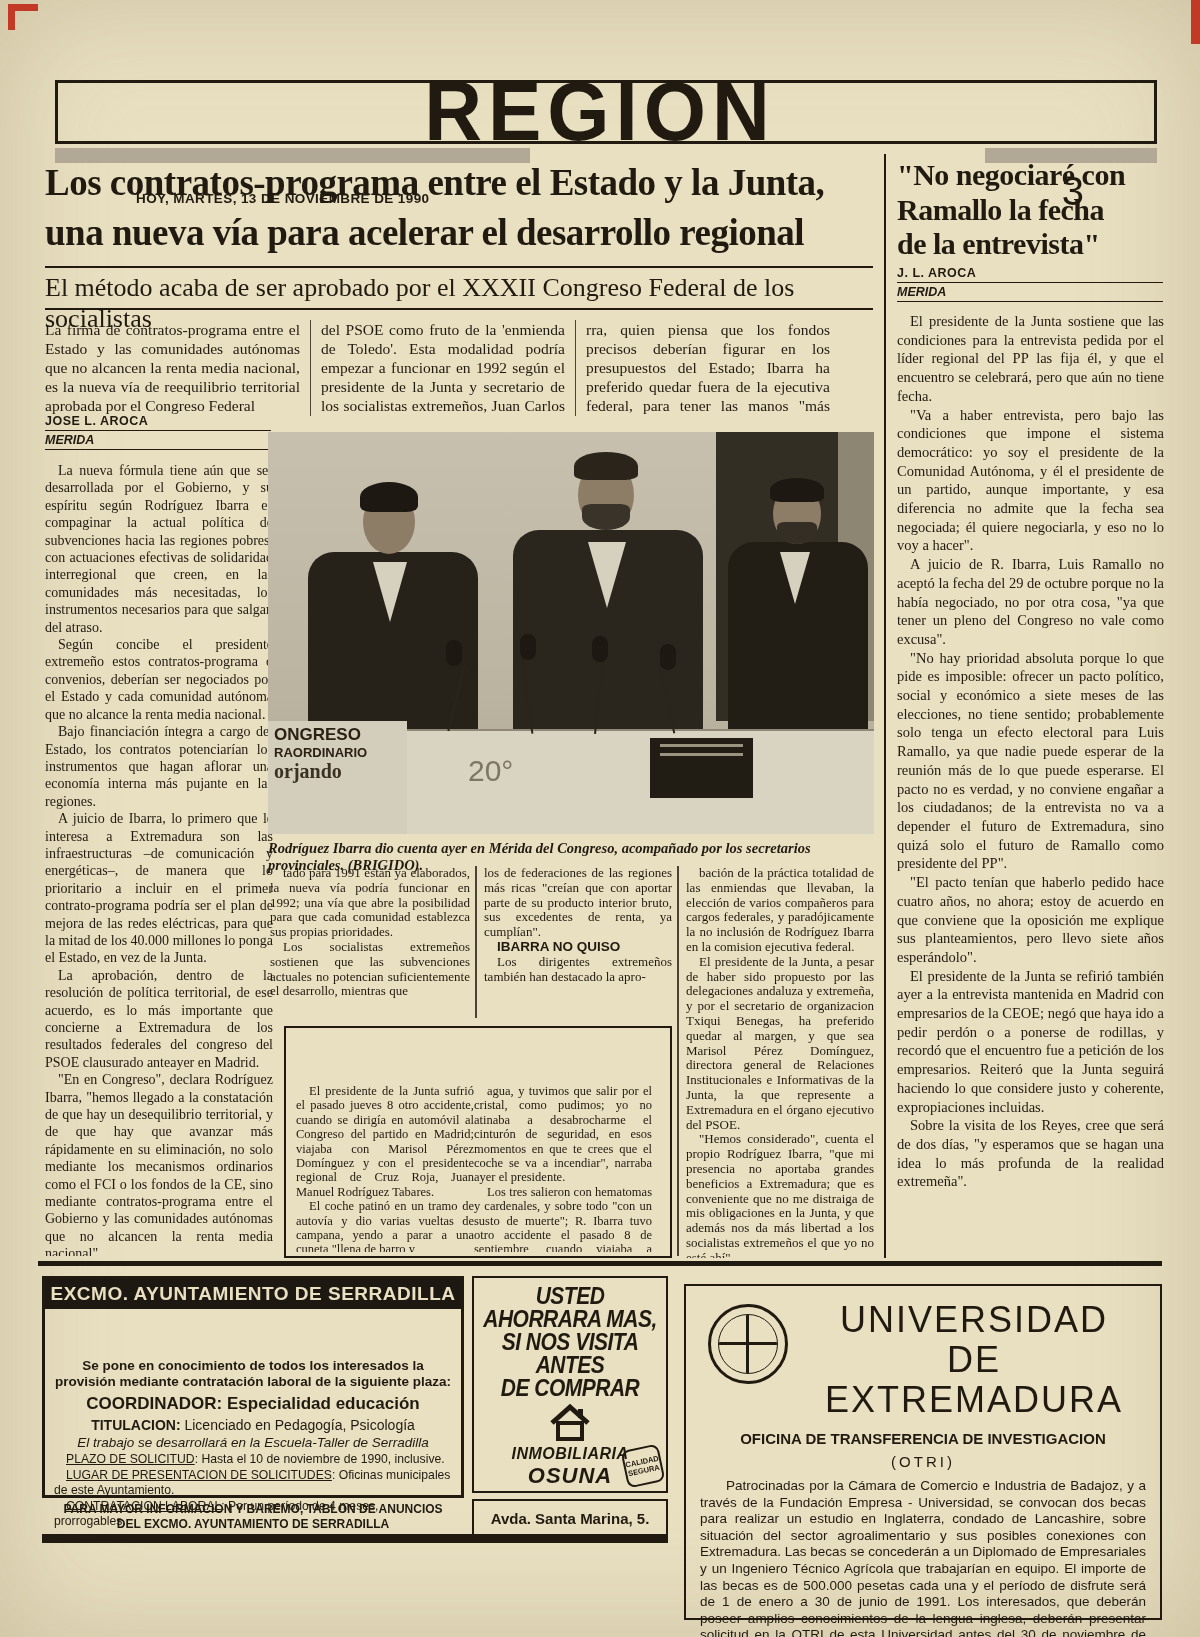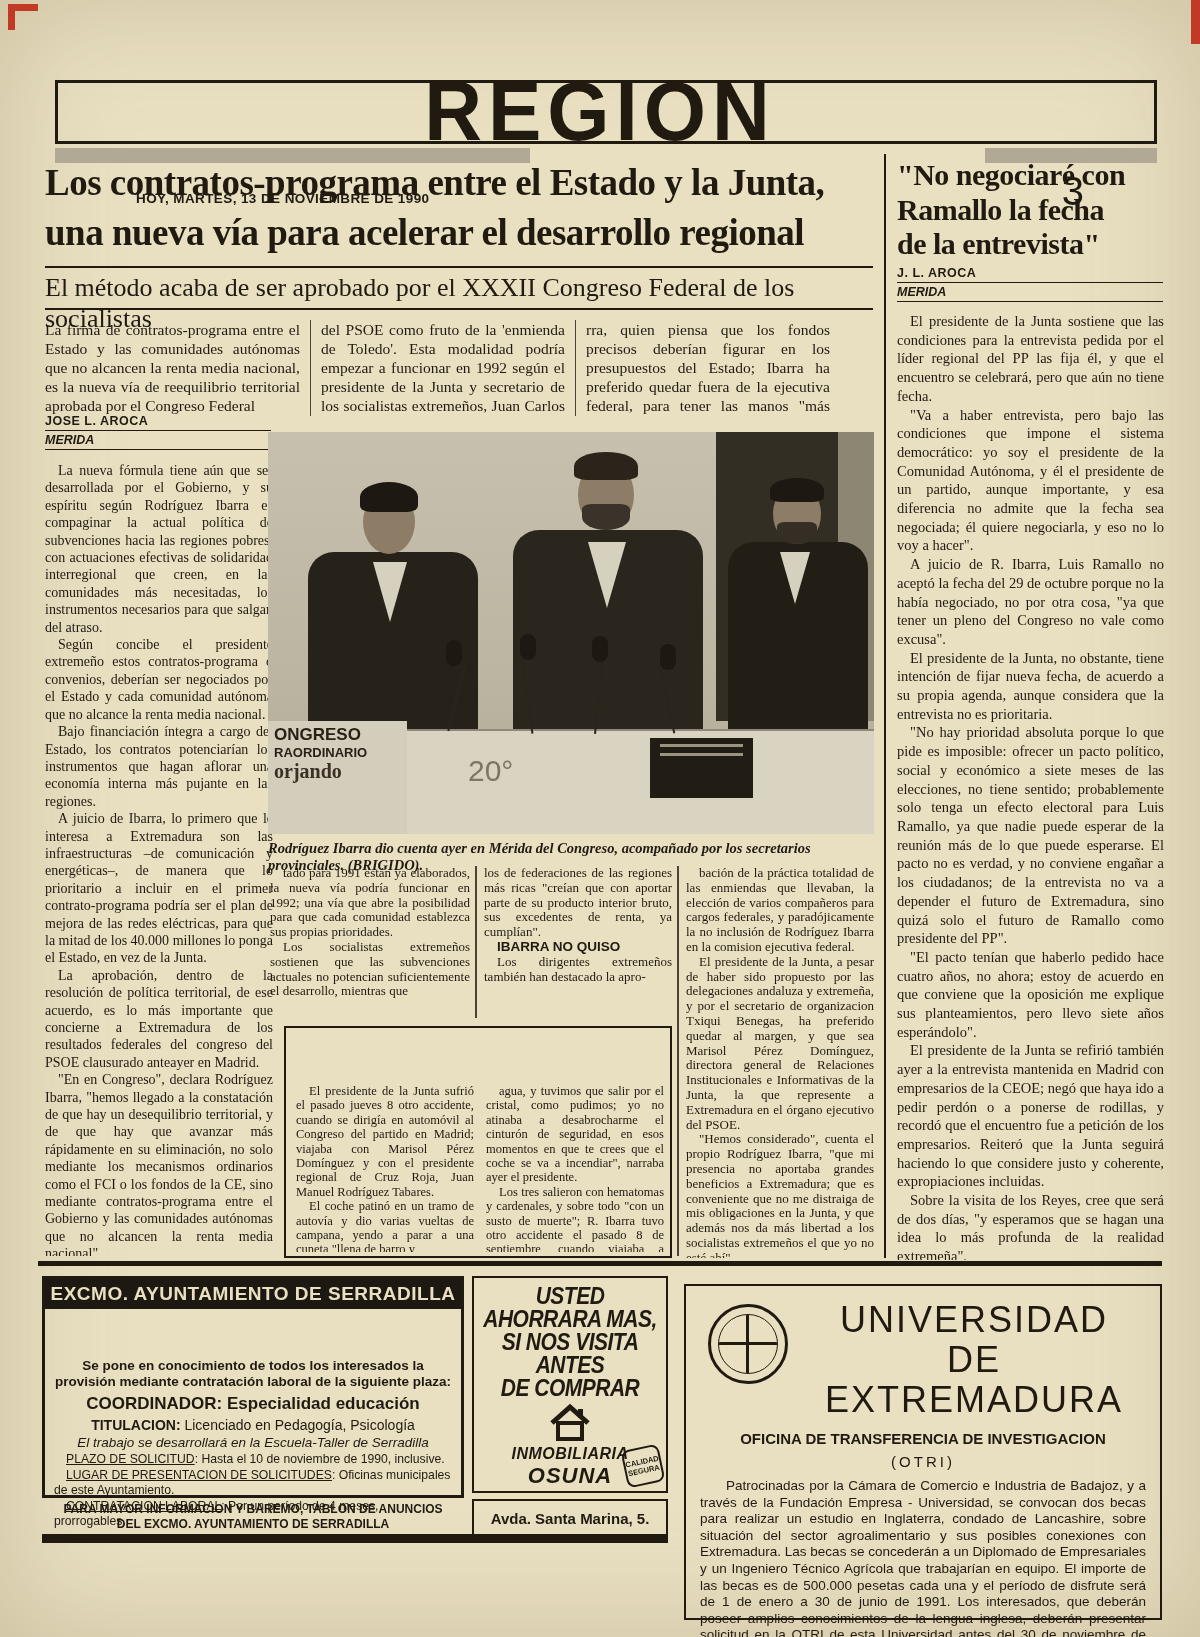--- a/index.html
+++ b/index.html
@@ -71,21 +71,21 @@
 
   
   .midcol{position:absolute;top:866px;font-size:13px;line-height:14.8px;}
   .vr{position:absolute;width:1.5px;background:#4a4336;}
   .crosshead{font-family:"Liberation Sans",sans-serif;font-weight:bold;font-size:13.5px;
              margin:9px 0 8px;text-indent:0;}
 
   
   .accident{position:absolute;left:284px;top:1026px;width:388px;height:232px;border:2.5px solid #201a10;}
   .accident h2{margin:8px 6px 4px;text-align:center;font-size:25px;letter-spacing:-.5px;}
-  .acc-cols{position:absolute;left:10px;top:56px;width:368px;height:168px;display:flex;gap:12px;overflow:hidden;}
+  .acc-cols{position:absolute;left:10px;top:56px;width:368px;height:168px;display:flex;overflow:hidden;}
   .acc-col{width:178px;font-size:12.5px;line-height:14.4px;}
 
   
   .sidebar-rule{left:884px;top:154px;width:1.5px;height:1104px;}
   .sb-headline{position:absolute;left:897px;top:158px;width:268px;font-weight:bold;
                font-size:30px;line-height:1.15;letter-spacing:-.5px;}
   .sb-byline{position:absolute;left:897px;top:266px;width:266px;}
   .sb-body{position:absolute;left:897px;top:312px;width:267px;height:948px;font-size:14.5px;line-height:18.7px;}
 
   
@@ -261,21 +261,20 @@
     <div data-interactable="false">de la entrevista"</div>
   </div>
   <div class="byline sb-byline" data-interactable="false">
     <div class="name" data-interactable="false">J. L. AROCA</div>
     <div class="place" data-interactable="false">MERIDA</div>
   </div>
   <div class="sb-body news" data-interactable="false">
       <p data-interactable="false">El presidente de la Junta sostiene que las condiciones para la entrevista pedida por el líder regional del PP las fija él, y que el encuentro se celebrará, pero que aún no tiene fecha.</p>
       <p data-interactable="false">"Va a haber entrevista, pero bajo las condiciones que impone el sistema democrático: yo soy el presidente de la Comunidad Autónoma, y él el presidente de un partido, aunque importante, y esa diferencia no admite que la fecha sea negociada; él quiere negociarla, y eso no lo voy a hacer".</p>
       <p data-interactable="false">A juicio de R. Ibarra, Luis Ramallo no aceptó la fecha del 29 de octubre porque no la había negociado, no por otra cosa, "ya que tener un pleno del Congreso no vale como excusa".</p>
-      <p data-interactable="false">El presidente de la Junta, no obstante, tiene intención de fijar nueva fecha, de acuerdo a su propia agenda, aunque considera que la entrevista no es prioritaria.</p>
       <p data-interactable="false">"No hay prioridad absoluta porque lo que pide es imposible: ofrecer un pacto político, social y económico a siete meses de las elecciones, no tiene sentido; probablemente solo tenga un efecto electoral para Luis Ramallo, ya que nadie puede esperar de la reunión más de lo que puede esperarse. El pacto no es verdad, y no conviene engañar a los ciudadanos; de la entrevista no va a depender el futuro de Extremadura, sino quizá solo el futuro de Ramallo como presidente del PP".</p>
       <p data-interactable="false">"El pacto tenían que haberlo pedido hace cuatro años, no ahora; estoy de acuerdo en que conviene que la oposición me explique sus planteamientos, pero llevo siete años esperándolo".</p>
       <p data-interactable="false">El presidente de la Junta se refirió también ayer a la entrevista mantenida en Madrid con empresarios de la CEOE; negó que haya ido a pedir perdón o a ponerse de rodillas, y recordó que el encuentro fue a petición de los empresarios. Reiteró que la Junta seguirá haciendo lo que considere justo y coherente, expropiaciones incluidas.</p>
       <p data-interactable="false">Sobre la visita de los Reyes, cree que será de dos días, "y esperamos que se hagan una idea lo más profunda de la realidad extremeña".</p>
     </div>
 
   <div class="rule botline" data-interactable="false"></div>
 
   <div class="ad ad-serr" data-interactable="false">
     <div class="ad-serr-title" data-interactable="false">EXCMO. AYUNTAMIENTO DE SERRADILLA</div>

